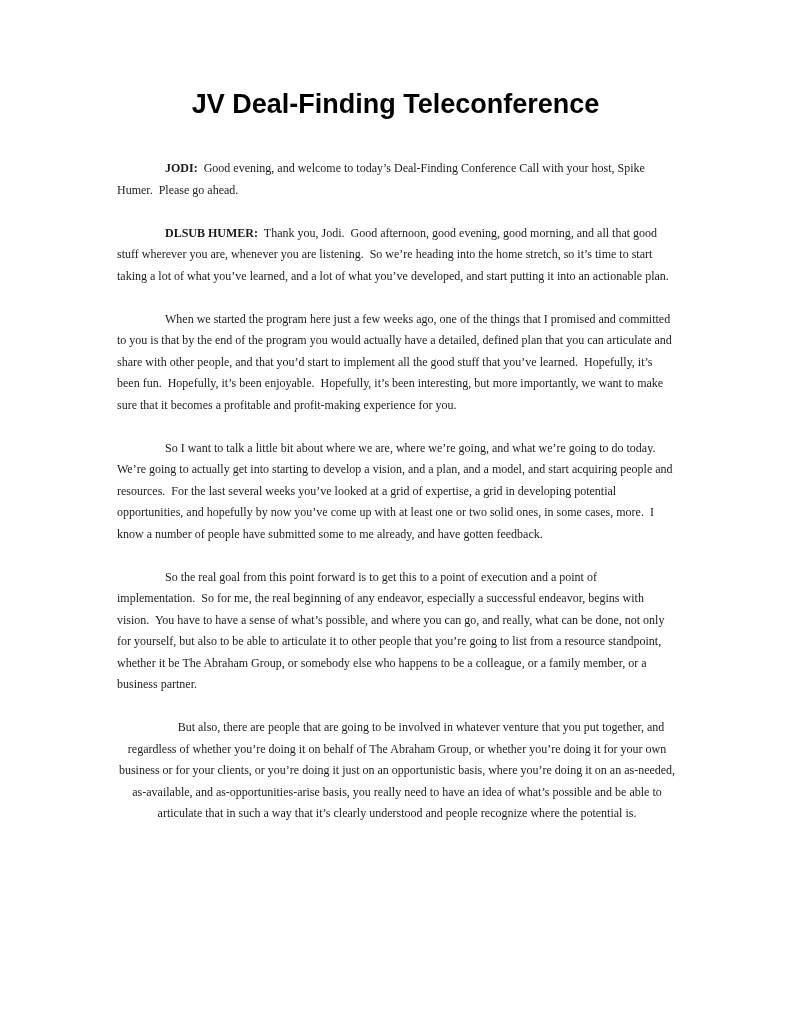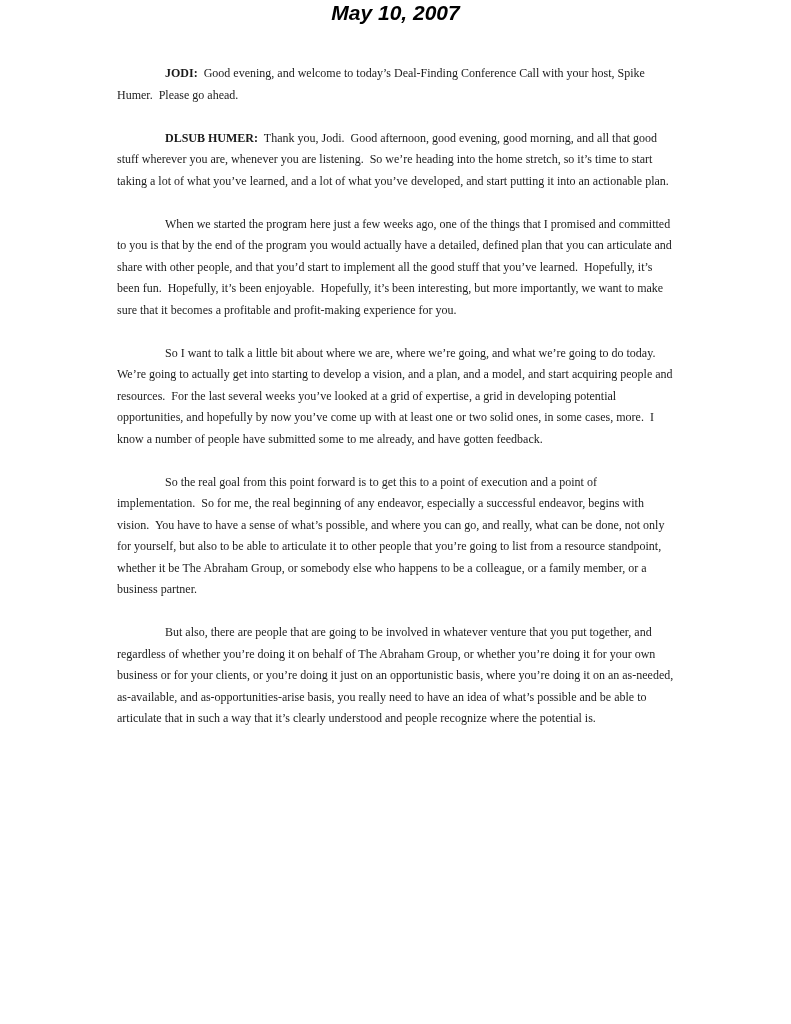--- a/index.html
+++ b/index.html
@@ -37,21 +37,21 @@
     font-weight: bold; font-style: italic; font-size: 21px; line-height: 26px;
     color: #000;
   }
 
   .content {
     margin: 37px 0 0 117px;
     width: 560px;
     font-size: 12px; line-height: 21.5px;
   }
   .content p { margin: 0 0 21.5px 0; text-indent: 48px; }
-  .content p:last-child { margin-bottom: 0; }
+  .content p:last-child { margin-bottom: 0; text-align: center; }
   .content .speaker { font-weight: bold; }
   .content .speaker:empty { display: none; }
   .content .ptext { white-space: pre-wrap; }
 
   
   .watermark {
     position: absolute; left: 251px; top: 482px;
     font-family: "DejaVu Serif", serif;
     font-weight: bold; font-size: 42px; line-height: 48px;
     letter-spacing: 1px;
@@ -63,21 +63,21 @@
        0   -3px 0 #ffffff, 0    3px 0 #ffffff,
        6px  7px 6px rgba(60,60,60,0.45);
   }
 </style>
 </head>
 <body>
 
 <div class="page">
 
 
-  <h2 class="doc-subtitle">May 10, 2007</h2>
+  <h1 class="doc-title">JV Deal-Finding Teleconference</h1>
 
   <div class="content">
     <p><b class="speaker">JODI:</b><span class="ptext">  Good evening, and welcome to today’s Deal-Finding Conference Call with your host, Spike Humer.  Please go ahead.</span></p>
     <p><b class="speaker">DLSUB HUMER:</b><span class="ptext">  Thank you, Jodi.  Good afternoon, good evening, good morning, and all that good stuff wherever you are, whenever you are listening.  So we’re heading into the home stretch, so it’s time to start taking a lot of what you’ve learned, and a lot of what you’ve developed, and start putting it into an actionable plan.</span></p>
     <p><span class="ptext">When we started the program here just a few weeks ago, one of the things that I promised and committed to you is that by the end of the program you would actually have a detailed, defined plan that you can articulate and share with other people, and that you’d start to implement all the good stuff that you’ve learned.  Hopefully, it’s been fun.  Hopefully, it’s been enjoyable.  Hopefully, it’s been interesting, but more importantly, we want to make sure that it becomes a profitable and profit-making experience for you.</span></p>
     <p><span class="ptext">So I want to talk a little bit about where we are, where we’re going, and what we’re going to do today.  We’re going to actually get into starting to develop a vision, and a plan, and a model, and start acquiring people and resources.  For the last several weeks you’ve looked at a grid of expertise, a grid in developing potential opportunities, and hopefully by now you’ve come up with at least one or two solid ones, in some cases, more.  I know a number of people have submitted some to me already, and have gotten feedback.</span></p>
     <p><span class="ptext">So the real goal from this point forward is to get this to a point of execution and a point of implementation.  So for me, the real beginning of any endeavor, especially a successful endeavor, begins with vision.  You have to have a sense of what’s possible, and where you can go, and really, what can be done, not only for yourself, but also to be able to articulate it to other people that you’re going to list from a resource standpoint, whether it be The Abraham Group, or somebody else who happens to be a colleague, or a family member, or a business partner.</span></p>
     <p><span class="ptext">But also, there are people that are going to be involved in whatever venture that you put together, and regardless of whether you’re doing it on behalf of The Abraham Group, or whether you’re doing it for your own business or for your clients, or you’re doing it just on an opportunistic basis, where you’re doing it on an as-needed, as-available, and as-opportunities-arise basis, you really need to have an idea of what’s possible and be able to articulate that in such a way that it’s clearly understood and people recognize where the potential is.</span></p>
 
   </div>

